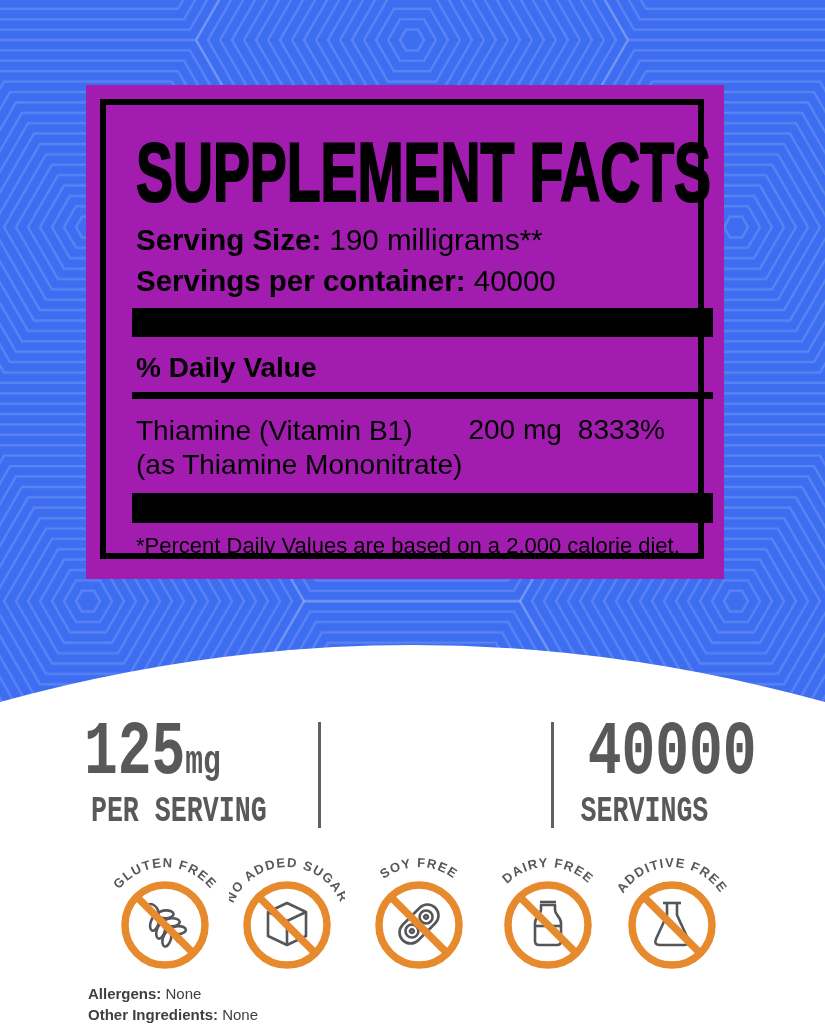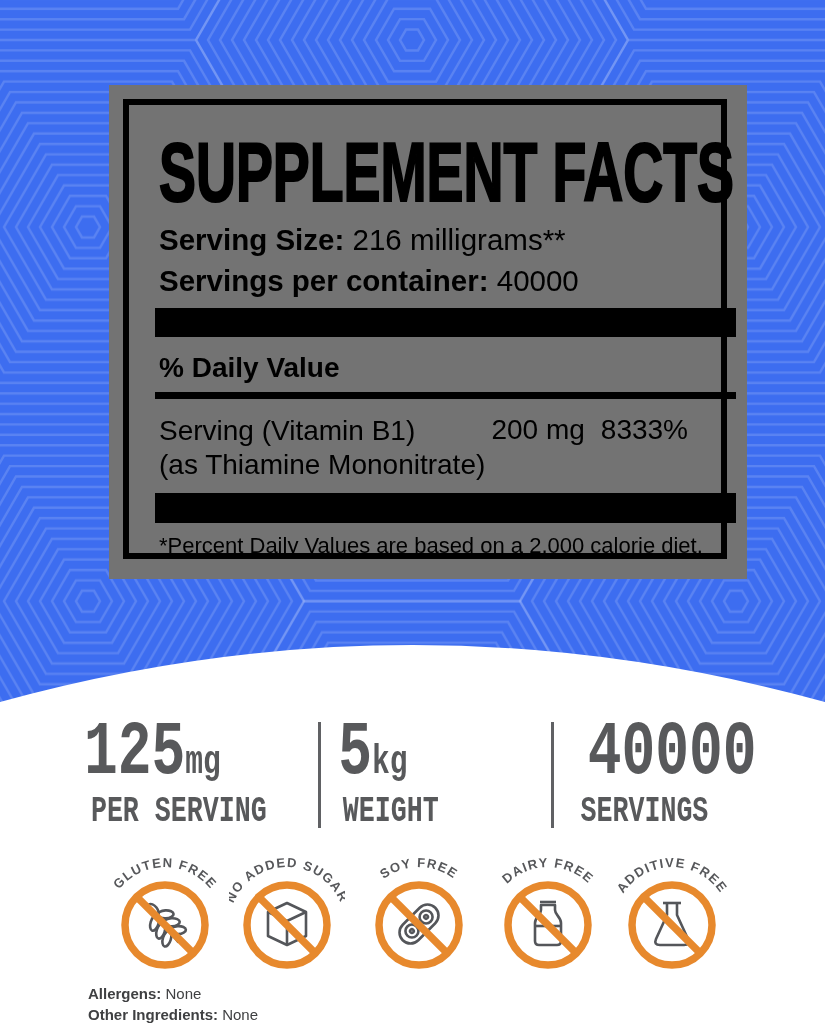--- a/index.html
+++ b/index.html
@@ -3,21 +3,21 @@
 <meta charset="utf-8">
 <style>
   html,body{margin:0;padding:0;background:#ffffff;}
   .page{
     position:relative;width:825px;height:1024px;overflow:hidden;
     background:#ffffff;font-family:"Liberation Sans",sans-serif;
   }
   .bg{position:absolute;left:0;top:0;}
 
   
-  .panel{position:absolute;left:109px;top:85px;width:638px;height:494px;background:#737373;}
+  .panel{position:absolute;left:86px;top:85px;width:638px;height:494px;background:#a21caf;}
   .panel-border{position:absolute;left:14px;top:14px;width:604px;height:460px;
     box-sizing:border-box;border:6px solid #000;}
   .title-svg{position:absolute;left:30px;top:26px;overflow:visible;}
   .pline{position:absolute;left:30px;white-space:nowrap;color:#000;}
   .serving1{top:118px;font-size:29.5px;}
   .serving2{top:159px;font-size:29.5px;}
   .b{font-weight:bold;}
   .blackbar{position:absolute;left:26px;width:581px;background:#000;}
   .bar1{top:203px;height:29px;}
   .rule{top:287px;height:7px;}
@@ -86,34 +86,34 @@
     <path d="M0,702 Q412.5,588 825,702 L825,716 L0,716 Z" fill="#ffffff"></path>
   </svg>
 
   <div class="panel">
     <div class="panel-border">
 
       <svg class="title-svg" width="575" height="76" viewBox="0 0 575 76">
         <text x="0" y="70" font-family="Liberation Sans, sans-serif" font-weight="bold" font-size="84" fill="#000" stroke="#000" stroke-width="2.2" textLength="575" lengthAdjust="spacingAndGlyphs">SUPPLEMENT FACTS</text>
       </svg>
 
-      <div class="pline serving1"><span class="b">Serving Size:</span> <span>216 milligrams**</span></div>
+      <div class="pline serving1"><span class="b">Serving Size:</span> <span>190 milligrams**</span></div>
 
       <div class="pline serving2"><span class="b">Servings per container:</span> <span>40000</span></div>
 
       <div class="blackbar bar1"></div>
 
       <div class="hdr-row">
         <span>% Daily Value</span>
       </div>
 
       <div class="blackbar rule"></div>
 
       <div class="ingredient">
-        <div>Serving (Vitamin B1)</div>
+        <div>Thiamine (Vitamin B1)</div>
         <div>(as Thiamine Mononitrate)</div>
       </div>
 
       <div class="amounts">
         <span>200 mg</span>
         <span>8333%</span>
       </div>
 
       <div class="blackbar bar2"></div>
 
@@ -121,24 +121,20 @@
     </div>
   </div>
 
   <div class="stat" style="left:60px;width:240px;">
     <div class="stat-num-row"><span class="squeeze"><span class="stat-num">125</span><span class="stat-unit">mg</span></span></div>
     <div class="stat-label"><span class="squeeze">PER SERVING</span></div>
   </div>
 
   <div class="vdivider" style="left:318px;"></div>
 
-  <div class="stat" style="left:326px;width:216px;">
-    <div class="stat-num-row"><span class="squeeze"><span class="stat-num">5</span><span class="stat-unit">kg</span></span></div>
-    <div class="stat-label"><span class="squeeze">WEIGHT</span></div>
-  </div>
 
   <div class="vdivider" style="left:551px;"></div>
 
   <div class="stat" style="left:558px;width:220px;">
     <div class="stat-num-row"><span class="squeeze"><span class="stat-num">40000</span><span class="stat-unit"></span></span></div>
     <div class="stat-label"><span class="squeeze">SERVINGS</span></div>
   </div>
 
   <div class="badge" style="left:107px;">
     <svg width="116" height="130" viewBox="0 0 116 130">

